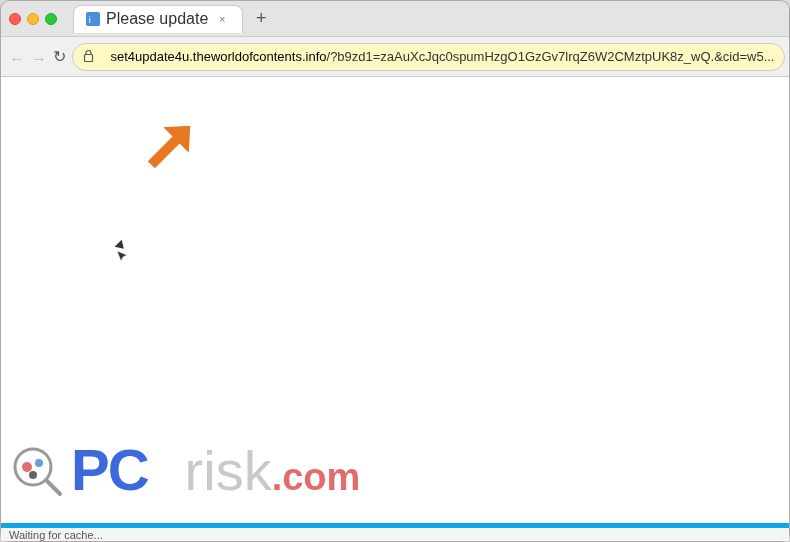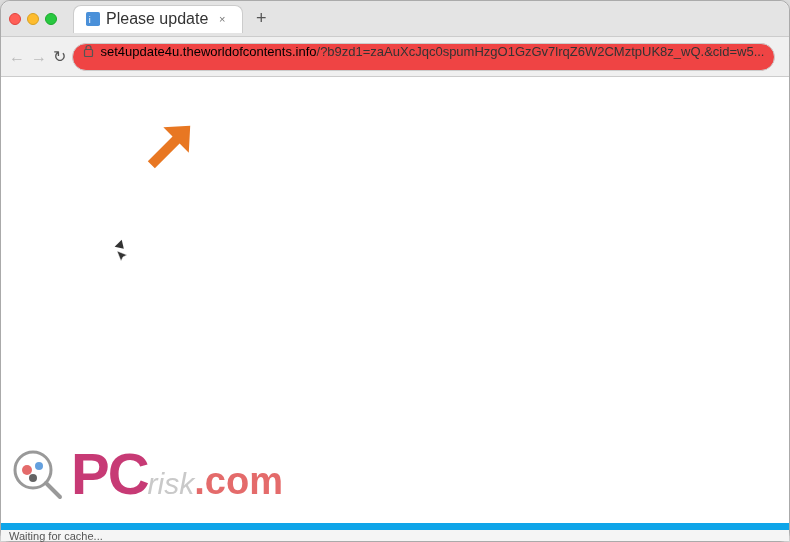--- a/index.html
+++ b/index.html
@@ -139,27 +139,27 @@
       border-radius: 50%;
       cursor: pointer;
       color: #555;
       font-size: 16px;
     }
     .nav-btn.disabled { color: #bbb; cursor: default; }
 
     .address-bar {
       flex: 1;
       height: 28px;
-      background: #ef4444;
+      background: #fef9c3;
       border: 1px solid #ccc;
       border-radius: 14px;
       display: flex;
-      align-items: flex-start;
+      align-items: center;
       padding: 0 10px;
-      gap: 6px;
+      gap: 16px;
       font-size: 13px;
       color: #333;
     }
 
     .lock-icon {
       color: #555;
       font-size: 11px;
       flex-shrink: 0;
     }
 
@@ -232,46 +232,46 @@
 
     .watermark-icon {
       width: 52px;
       height: 52px;
       margin-right: 8px;
     }
 
     .watermark-text {
       font-size: 58px;
       font-weight: 900;
-      color: #be185d;
+      color: #1d4ed8;
       font-family: Arial, sans-serif;
       line-height: 1;
       letter-spacing: -2px;
       text-align: right;
     }
 
     .watermark-risk {
-      font-size: 30px;
+      font-size: 56px;
       color: #c0c0c0;
       font-weight: 400;
-      font-style: italic;
+      margin-left: 37px;
     }
 
     .watermark-com {
       font-size: 38px;
       color: #e05252;
       font-weight: 700;
       margin-top: 22px;
     }
 
     
     .status-bar {
       height: 18px;
       background: #f5f5f5;
-      border-top: 7px solid #0ea5e9;
+      border-top: 5px solid #0ea5e9;
       display: flex;
       align-items: center;
       padding: 0 8px;
       flex-shrink: 0;
     }
 
     .status-text {
       font-size: 11px;
       color: #555;
     }

